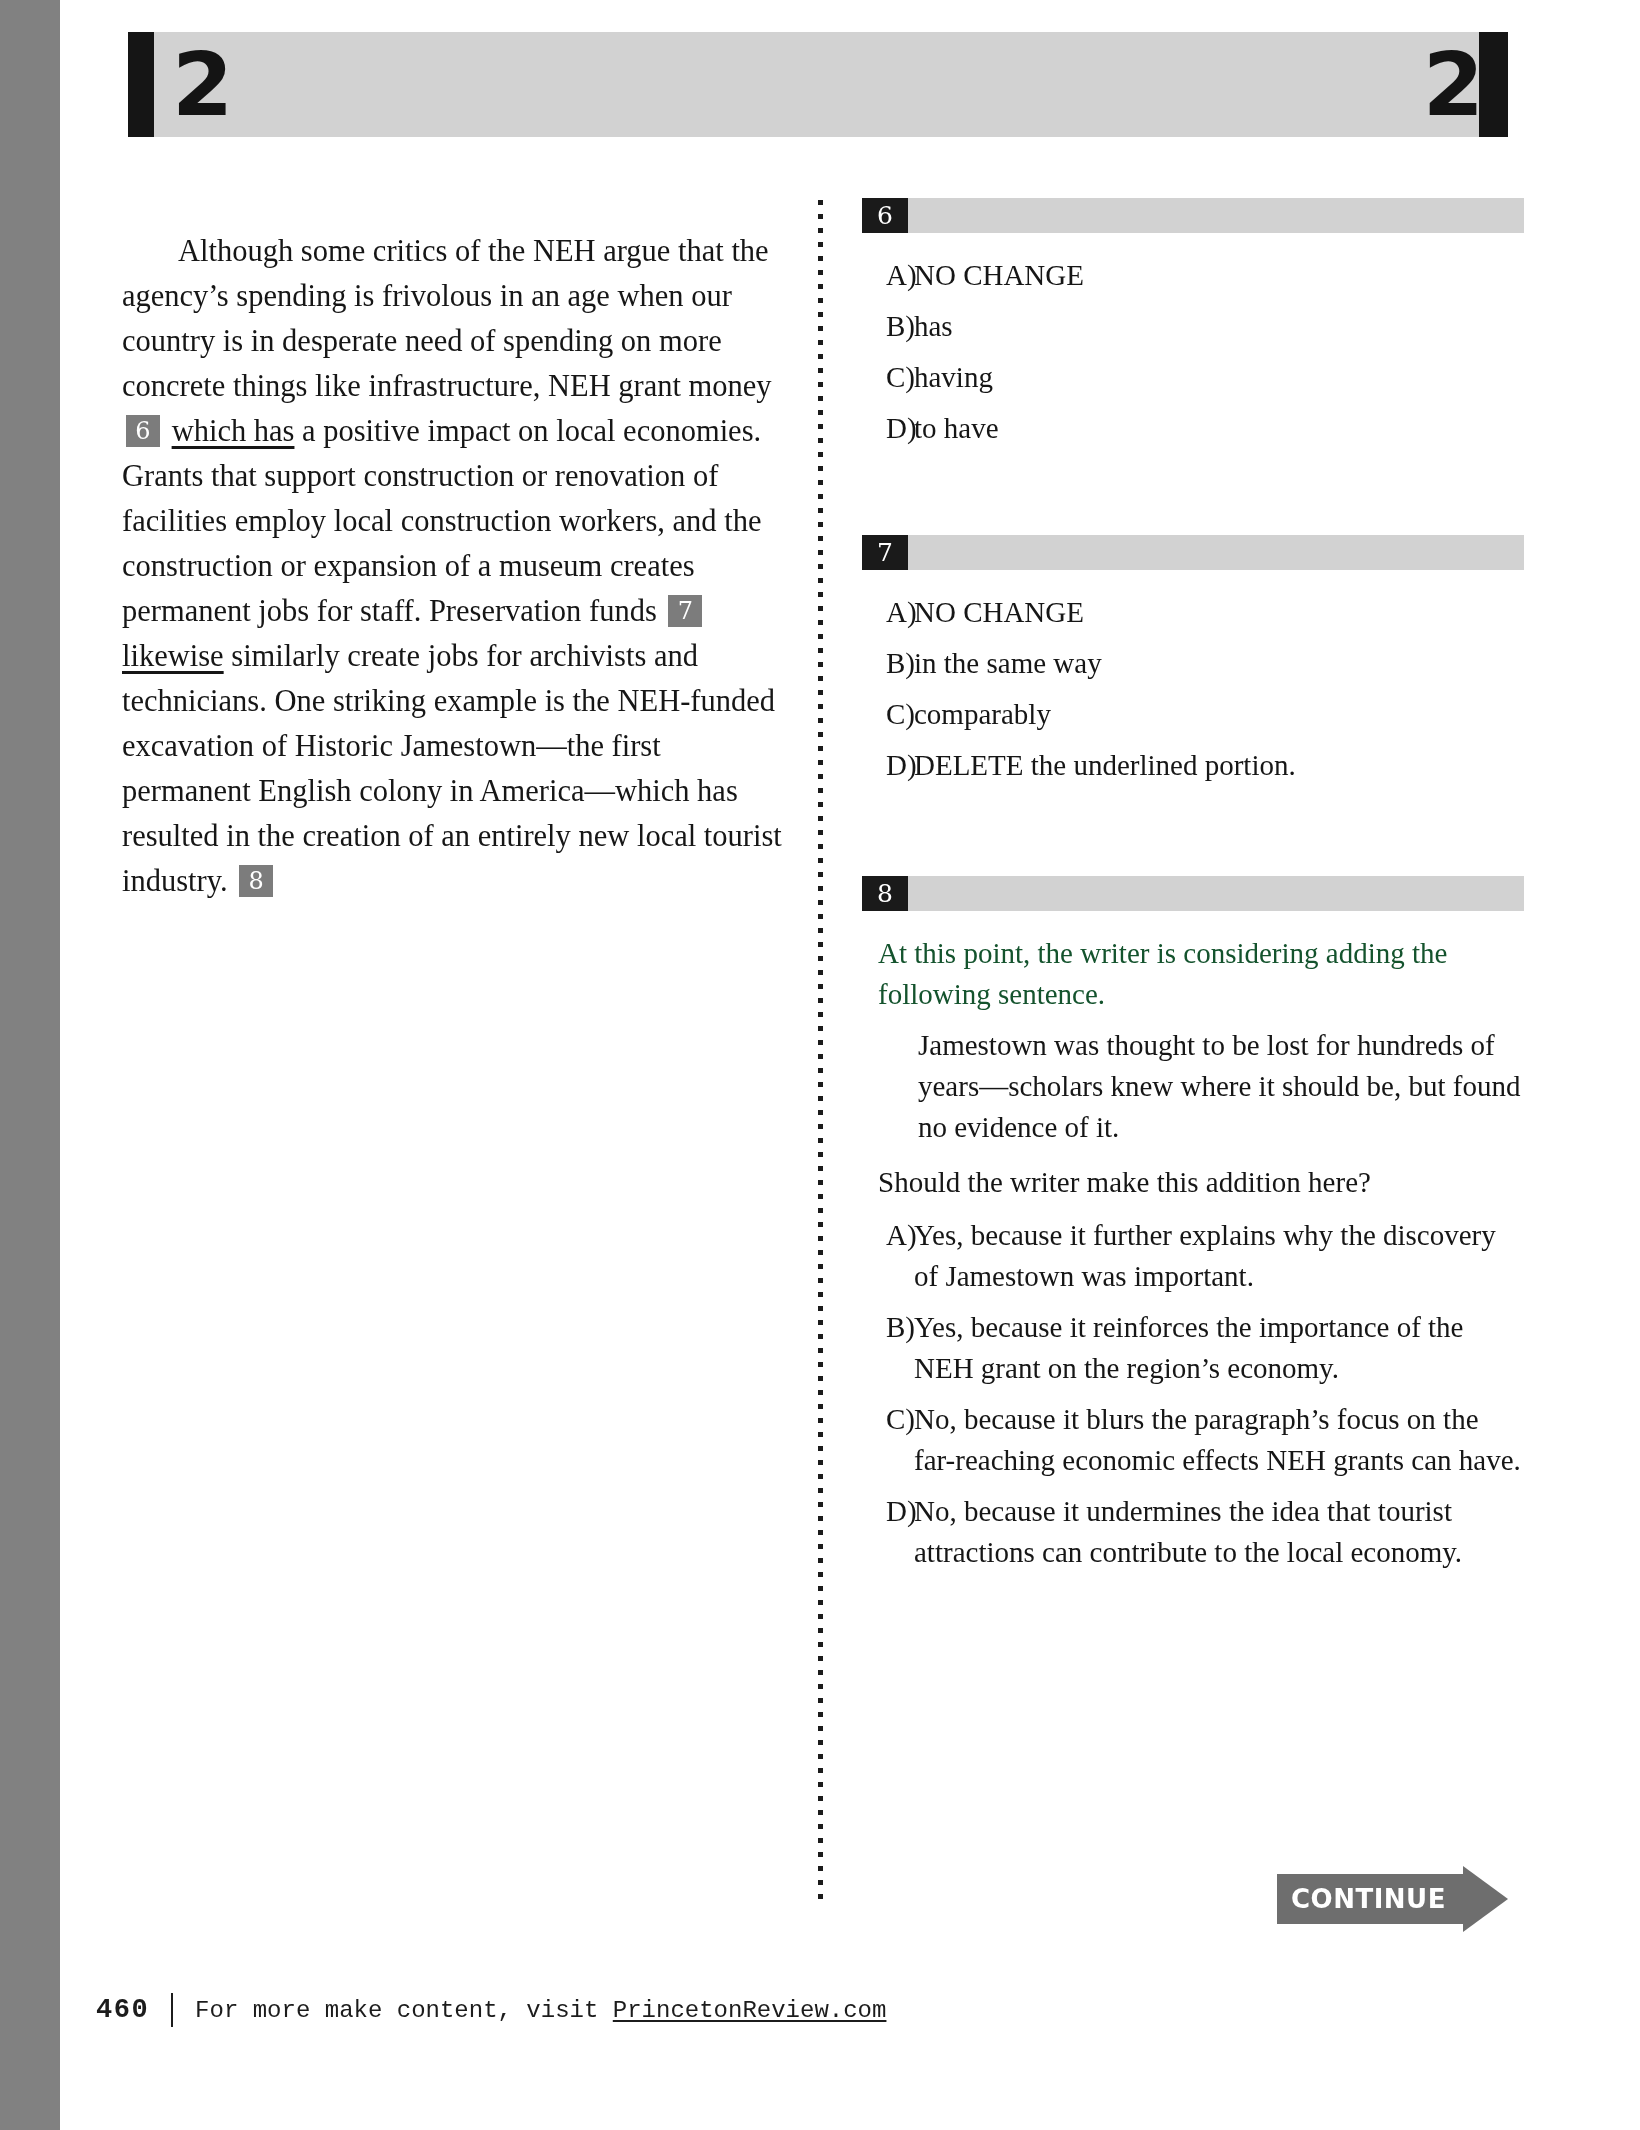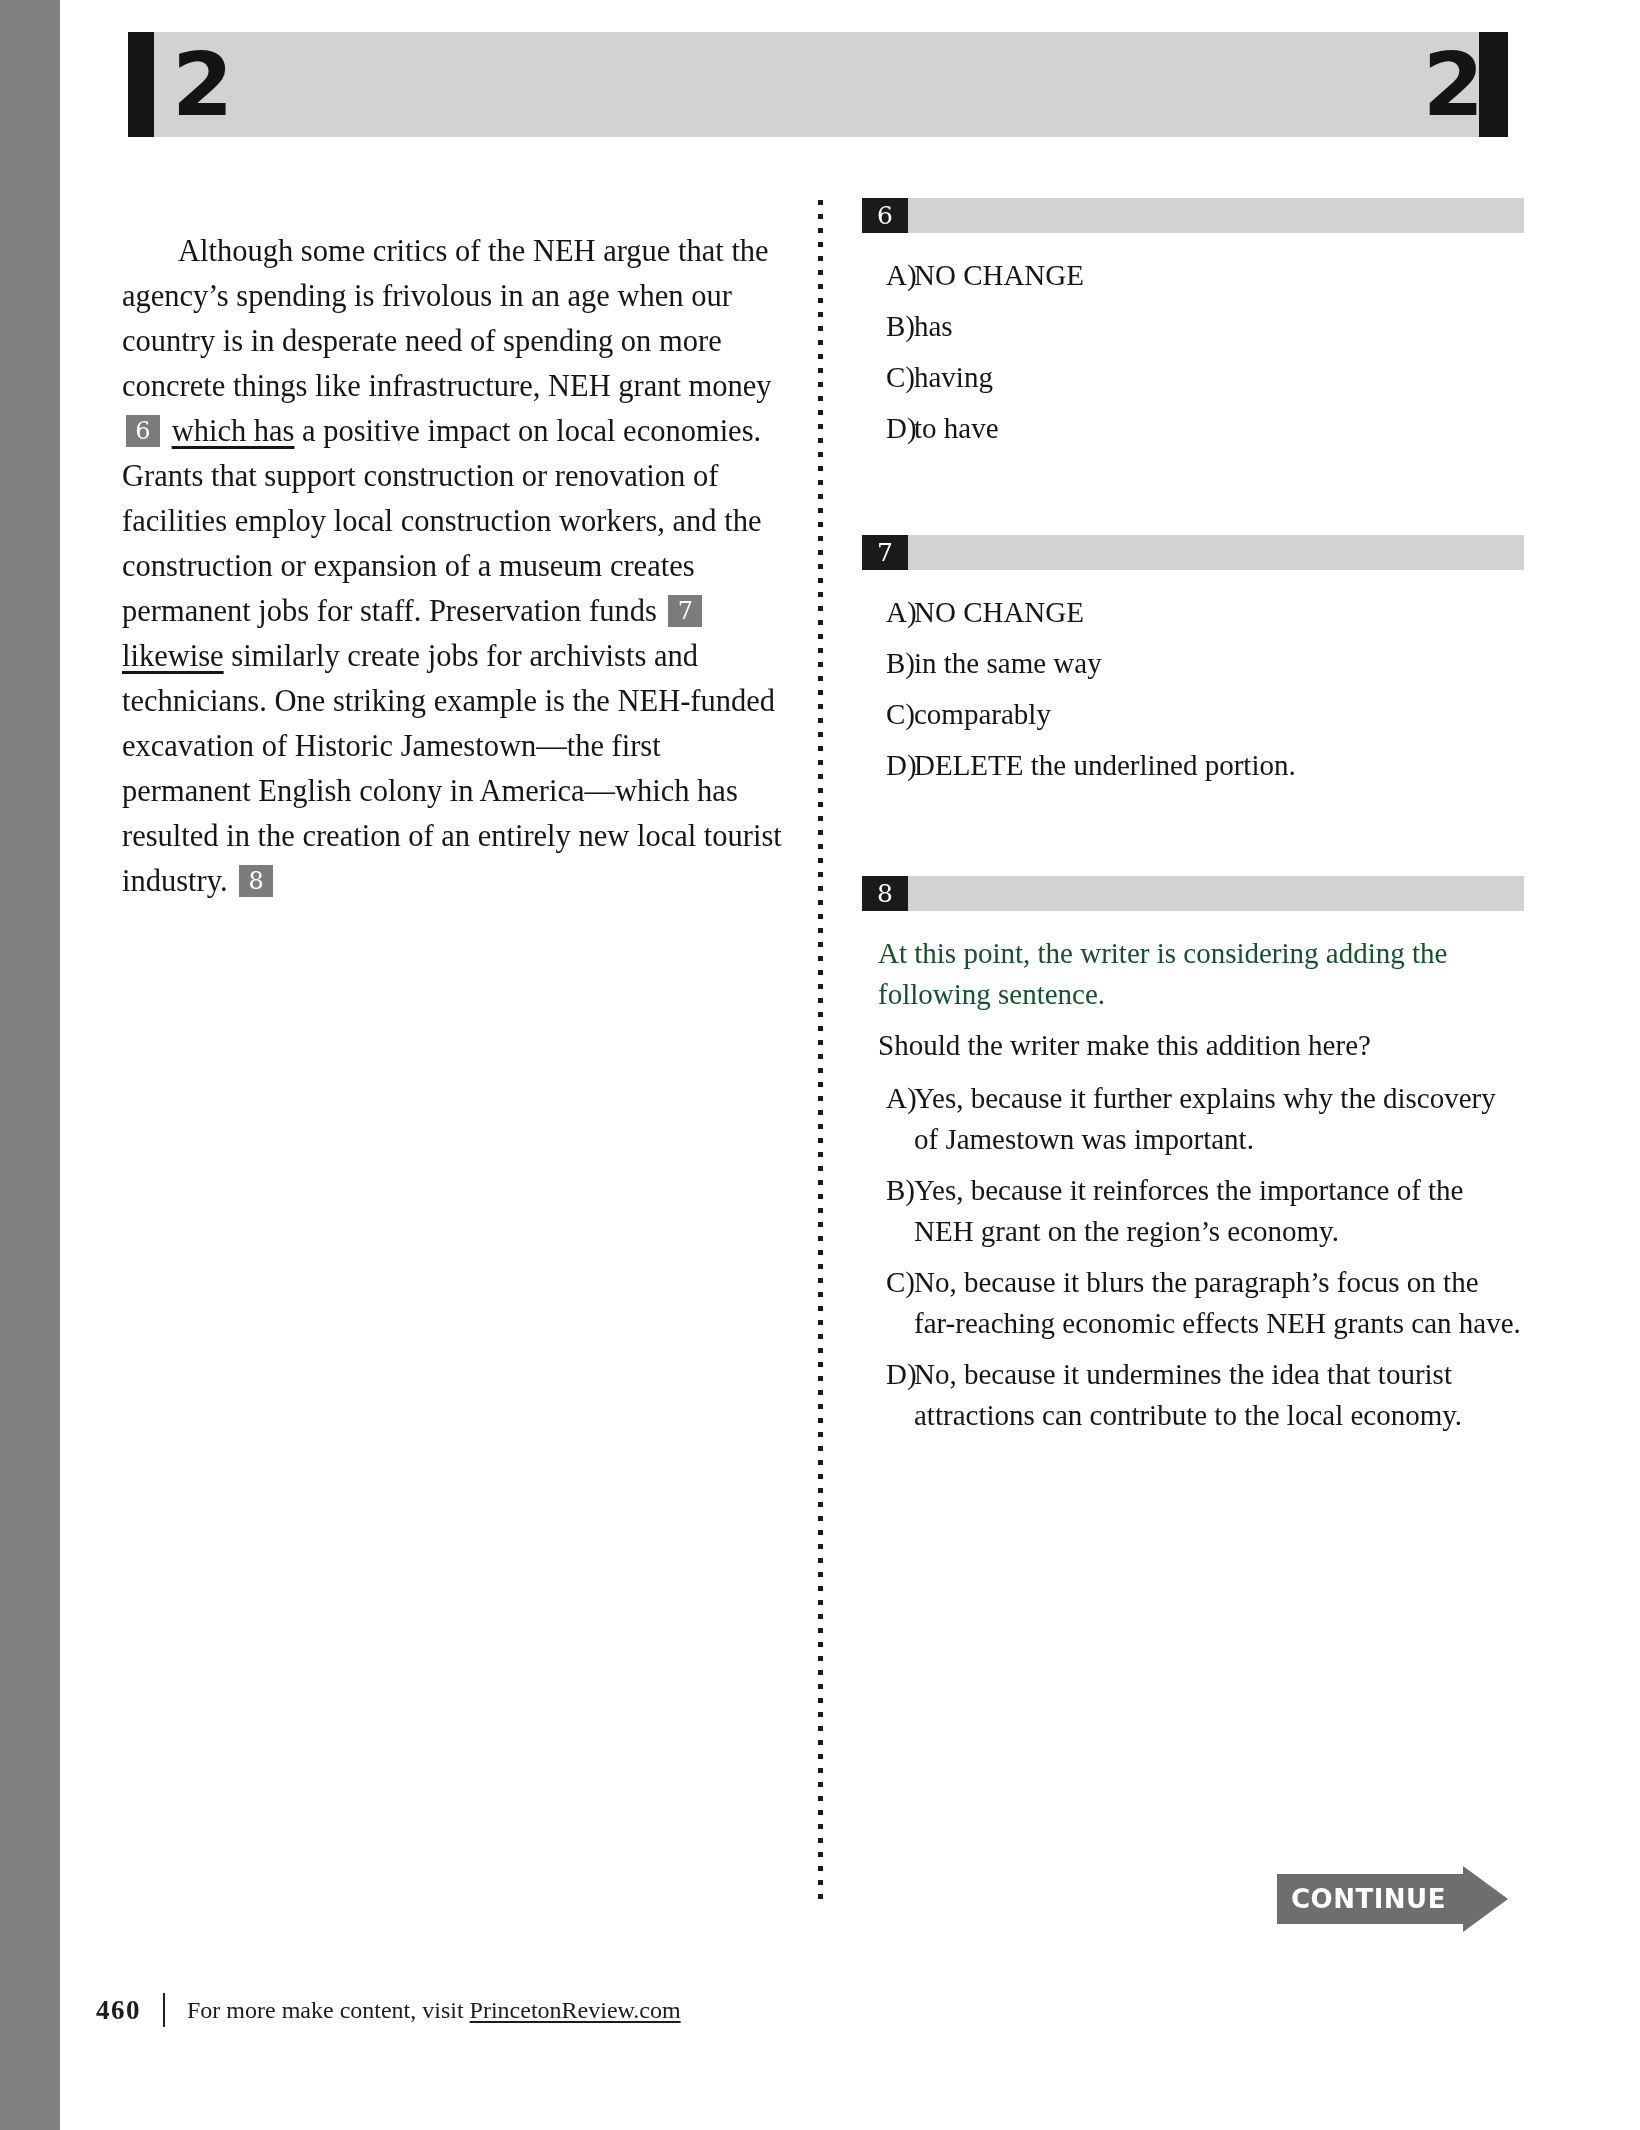--- a/index.html
+++ b/index.html
@@ -203,21 +203,21 @@
     color: #ffffff;
     letter-spacing: 0.5px;
   }
 
   
   .footer {
     position: absolute;
     left: 96px; top: 1993px;
     display: flex;
     align-items: center;
-    font-family: Liberation Serif, serif;
+    font-family: Liberation Mono, monospace;
     color: #1c1c1c;
   }
   .footer-page {
     font-size: 27px;
     font-weight: bold;
     letter-spacing: 1.5px;
   }
   .footer-sep {
     width: 2px;
     height: 34px;
@@ -303,20 +303,21 @@
   </div>
 
   <div class="spacer-7"></div>
 
   <div class="q-block">
     <div class="q-head">
       <div class="q-badge">8</div>
       <div class="q-rule"></div>
     </div>
     <p class="q-stem">At this point, the writer is considering adding the following sentence.</p>
+    <p class="q-inset">Jamestown was thought to be lost for hundreds of years—scholars knew where it should be, but found no evidence of it.</p>
     <p class="q-prompt">Should the writer make this addition here?</p>
     <ul class="choices">
       <li class="choice">
         <span class="letter">A)</span>
         <span class="ctext">Yes, because it further explains why the discovery of Jamestown was important.</span>
       </li>
       <li class="choice">
         <span class="letter">B)</span>
         <span class="ctext">Yes, because it reinforces the importance of the NEH grant on the region’s economy.</span>
       </li>

